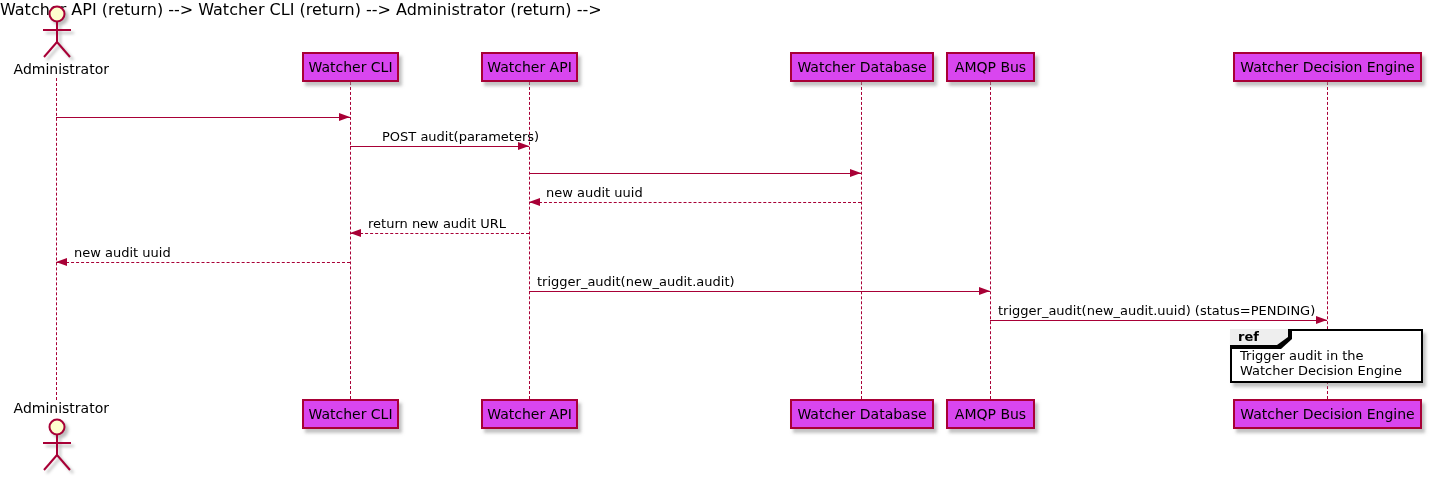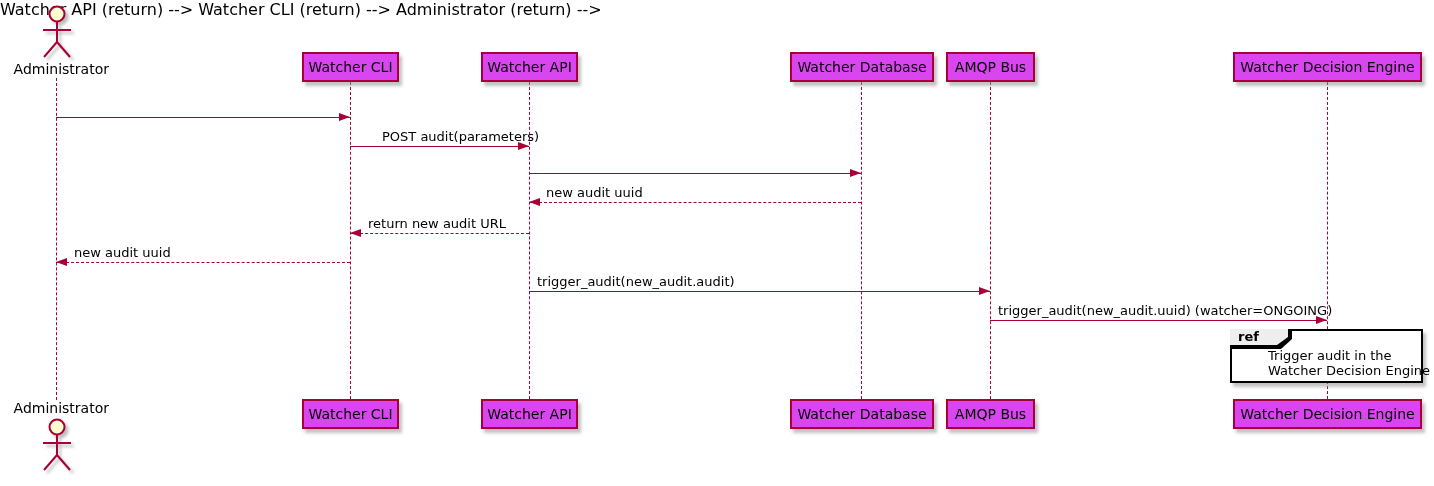--- a/index.html
+++ b/index.html
@@ -29,21 +29,21 @@
   }
   .ref-tab-outer{
     position:absolute;left:-2px;top:-2px;width:62px;height:20px;background:#000;
     clip-path:polygon(0 0,100% 0,100% 50%,calc(100% - 11px) 100%,0 100%);
   }
   .ref-tab-inner{
     position:absolute;left:0;top:0;width:58px;height:16px;background:#EEEEEE;
     clip-path:polygon(0 0,100% 0,100% 50%,calc(100% - 11px) 100%,0 100%);
   }
   .ref-kw{position:absolute;left:8px;top:0px;font-size:13px;font-weight:bold;color:#000;}
-  .ref-text{position:absolute;left:36px;top:17px;font-size:13px;line-height:15px;color:#000;white-space:nowrap;}
+  .ref-text{position:absolute;left:8px;top:17px;font-size:13px;line-height:15px;color:#000;white-space:nowrap;}
 </style>
 </head>
 <body>
 
 <div id="canvas">
 
   
   <div class="lifeline" style="left:56px;top:78px;height:322px;"></div>
   <div class="lifeline" style="left:350px;top:82px;height:317px;"></div>
   <div class="lifeline" style="left:529px;top:82px;height:317px;"></div>
@@ -132,21 +132,21 @@
   <div class="msg-label" style="left:74px;top:245px;">new audit uuid</div>
   <div class="mline dashed" style="left:56px;top:262px;width:294px;"></div>
   <div class="ah l" style="left:56px;top:258px;"></div>
 
   
   <div class="msg-label" style="left:537px;top:274px;">trigger_audit(new_audit.audit)</div>
   <div class="mline solid" style="left:529px;top:291px;width:461px;"></div>
   <div class="ah r" style="left:979px;top:287px;"></div>
 
   
-  <div class="msg-label" style="left:998px;top:303px;">trigger_audit(new_audit.uuid) (watcher=ONGOING)</div>
+  <div class="msg-label" style="left:998px;top:303px;">trigger_audit(new_audit.uuid) (status=PENDING)</div>
   <div class="mline solid" style="left:990px;top:320px;width:337px;"></div>
   <div class="ah r" style="left:1316px;top:316px;"></div>
 
   
   <div class="refbox">
     <div class="ref-tab-outer">
       <div class="ref-tab-inner"></div>
       <span class="ref-kw">ref</span>
     </div>
     <div class="ref-text">

